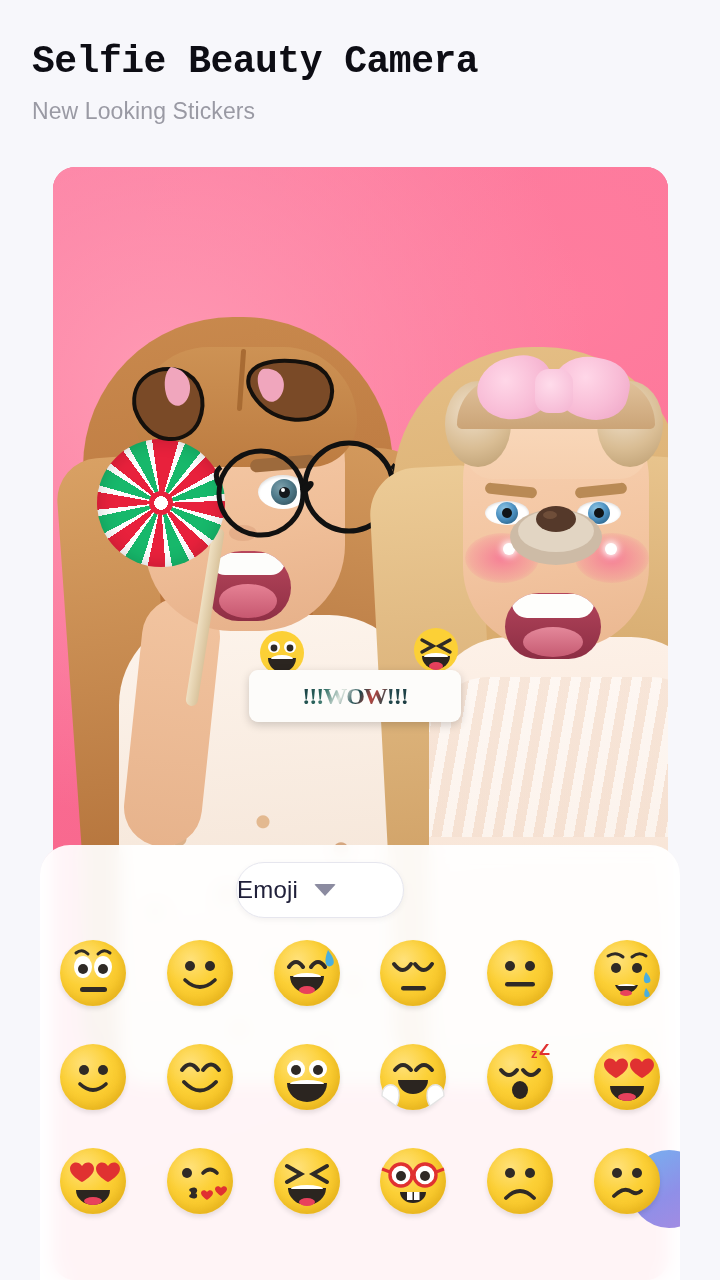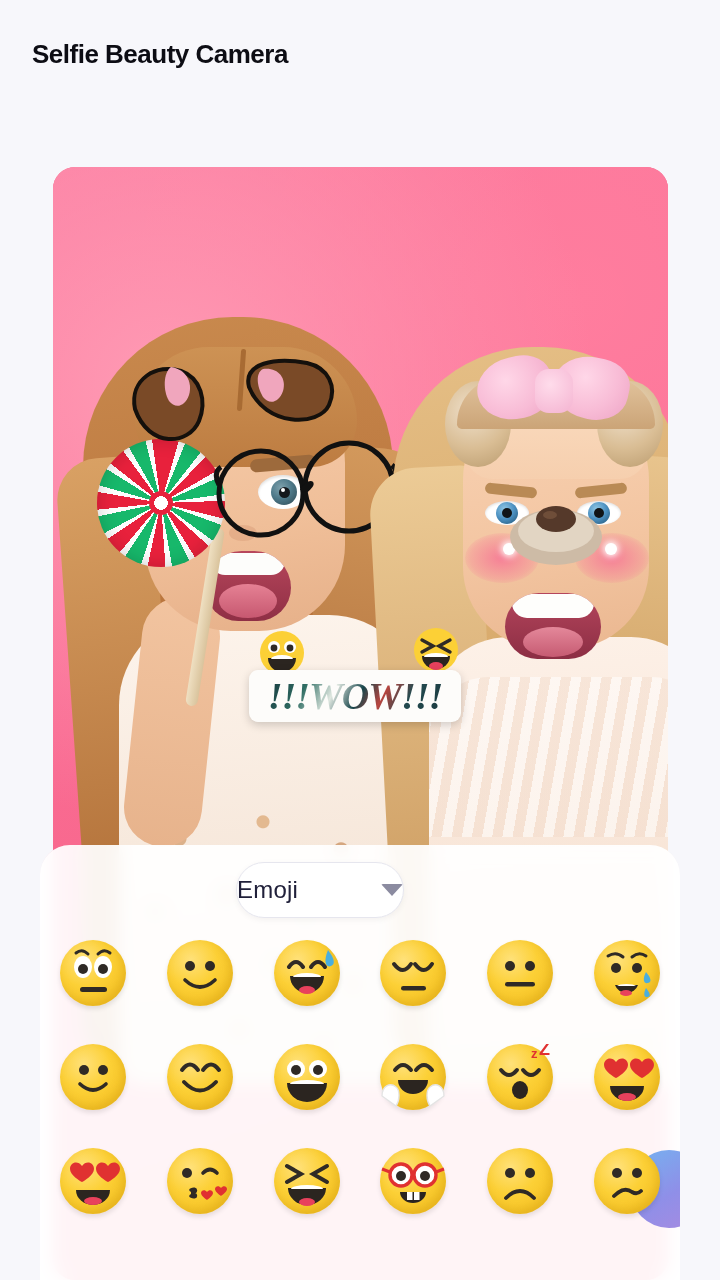--- a/index.html
+++ b/index.html
@@ -7,22 +7,22 @@
   body {
     background:#f7f7fb;
     font-family:"Liberation Sans", sans-serif;
     position:relative;
     overflow:hidden;
   }
 
   
   .header { padding:40px 0 0 32px; }
   .app-title {
-    font-size:26px; font-weight:bold; color:#0d0d14;
-    letter-spacing:-0.5px; line-height:1.15;
+    font-size:38px; font-weight:bold; color:#0d0d14;
+    letter-spacing:-0.5px; line-height:1.15;font-family:Liberation Mono, monospace;
   }
   .app-subtitle {
     font-size:23px; color:#9a9aa4; margin-top:14px; letter-spacing:0.1px;
   }
 
   
   .photo-card {
     position:absolute; left:53px; top:167px;
     width:615px; height:1113px;
     border-radius:22px; overflow:hidden;
@@ -255,23 +255,23 @@
   
   .wow-wrap { position:absolute; left:196px; top:455px; width:230px; height:105px; }
   .wow-card {
     position:absolute; left:0; top:48px; width:212px; height:52px;
     background:#fdfcfa; border-radius:9px;
     display:flex; align-items:center; justify-content:center;
     box-shadow:0 3px 10px rgba(0,0,0,.18);
   }
   .wow-text {
     font-family:"Liberation Serif", serif;
-    font-size:38px; font-weight:bold; letter-spacing:-1px;
+    font-size:24px; font-weight:bold; letter-spacing:-1px;
     background:linear-gradient(118deg,#16363c 0%,#2f6d63 22%,#e0e8e1 38%,#17454a 52%,#b8453f 64%,#234a4f 78%,#1b3a3f 100%);
-    -webkit-background-clip:text; background-clip:text; color:transparent;font-style:italic;
+    -webkit-background-clip:text; background-clip:text; color:transparent;
   }
   .wow-emoji { position:absolute; width:46px; height:46px; border-radius:50%; }
   .wow-e1 { left:10px; top:8px; }
   .wow-e2 { left:164px; top:5px; }
 
   
   .sticker-panel {
     position:absolute; left:40px; top:845px;
     width:640px; height:435px;
     background:rgba(255,255,255,.93);
@@ -287,21 +287,21 @@
   .grad-circle {
     position:absolute; right:-28px; top:305px;
     width:78px; height:78px; border-radius:50%;
     background:linear-gradient(150deg,#74b3f0 0%,#8f8fe8 55%,#a98ae0 100%);
   }
 
   .category-pill {
     position:absolute; left:236px; top:862px;
     width:168px; height:56px; border-radius:28px;
     background:#fff; border:1.6px solid #e6e6ee;
-    display:flex; align-items:center; justify-content:space-between; gap:16px;
+    display:flex; align-items:center; justify-content:flex-start; gap:16px;
     box-shadow:0 2px 6px rgba(0,0,0,.05);
   }
   .category-label { font-size:24px; color:#20203a; letter-spacing:.2px; }
   .chevron {
     width:0; height:0; border-left:11px solid transparent; border-right:11px solid transparent;
     border-top:12px solid #8b8ba0; border-radius:2px;
   }
 
   .emoji-grid {
     position:absolute; left:40px; top:940px;
@@ -314,20 +314,21 @@
     border-radius:50%;
     background:radial-gradient(circle at 36% 30%,#ffe17a 0%,#fcd036 42%,#f2bb1c 100%);
     box-shadow:0 3px 5px rgba(0,0,0,.1), inset -3px -4px 8px rgba(190,140,10,.28);
   }
 </style>
 </head>
 <body>
 
 <div class="header">
   <div class="app-title">Selfie Beauty Camera</div>
+  <div class="app-subtitle">New Looking Stickers</div>
 </div>
 
 <div class="photo-card">
   <div class="photo-bg"></div>
 
   <div class="girl g1-hair-back"></div>
   <div class="girl g1-hair-l"></div>
   <div class="girl g1-hair-r"></div>
   <div class="girl g1-body">
     <div class="g1-sequins"></div>

